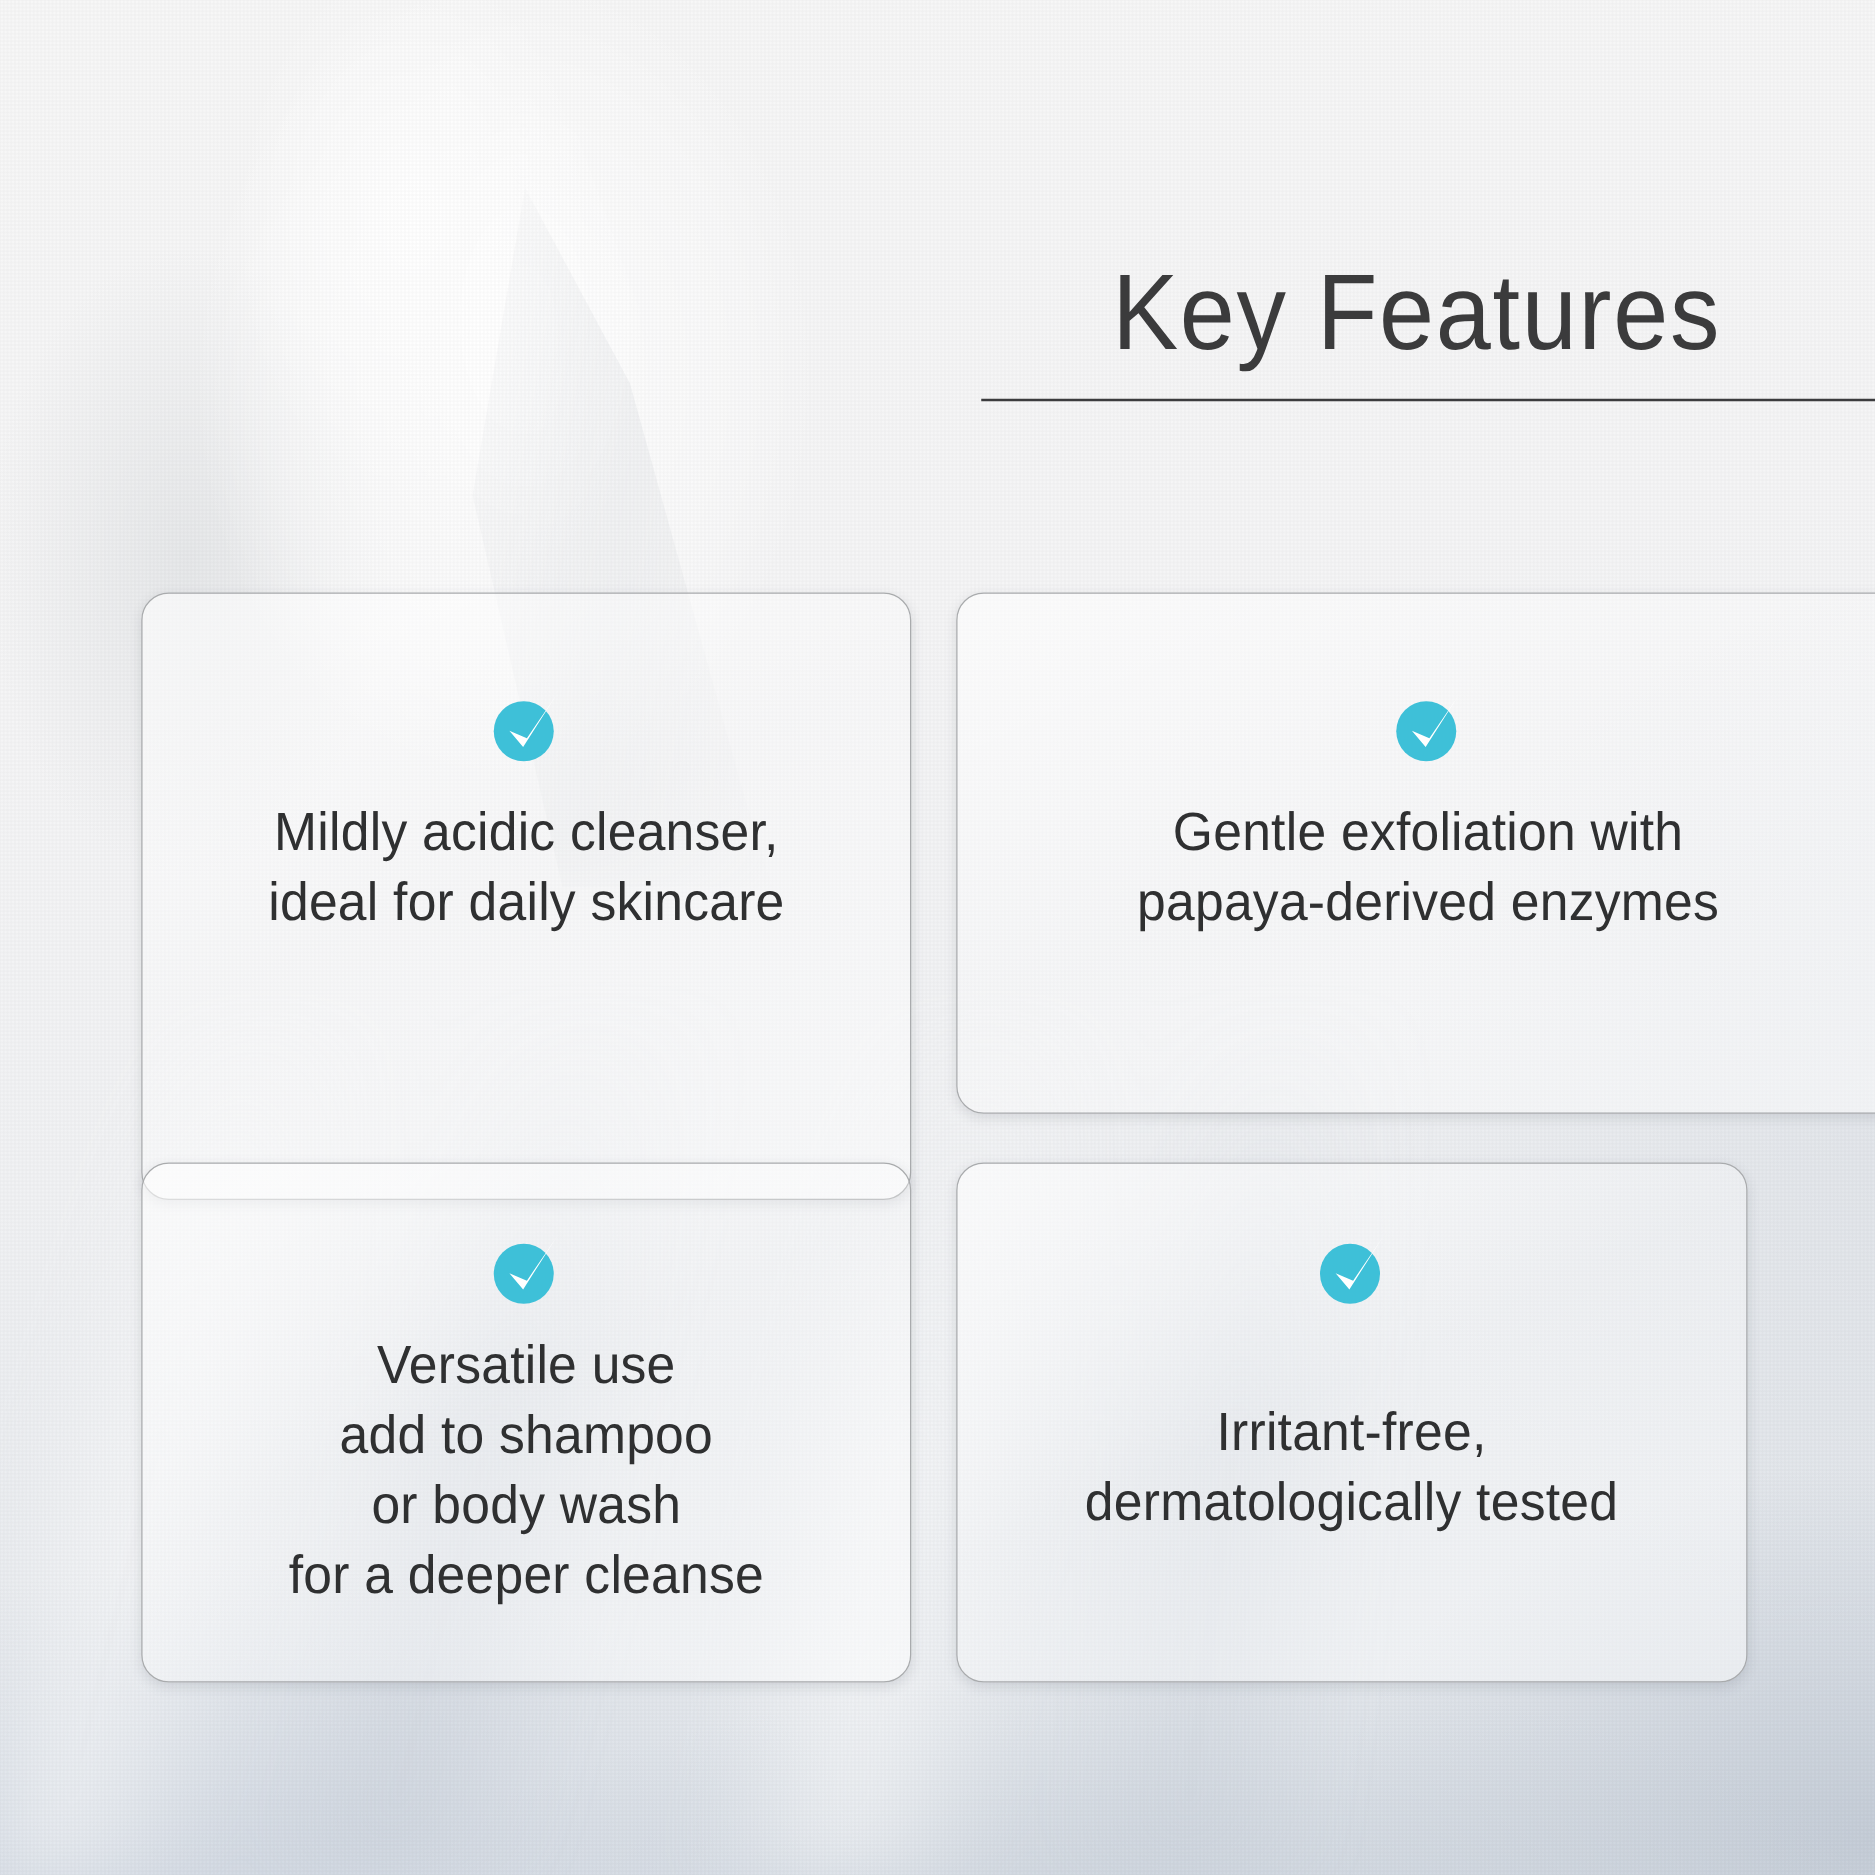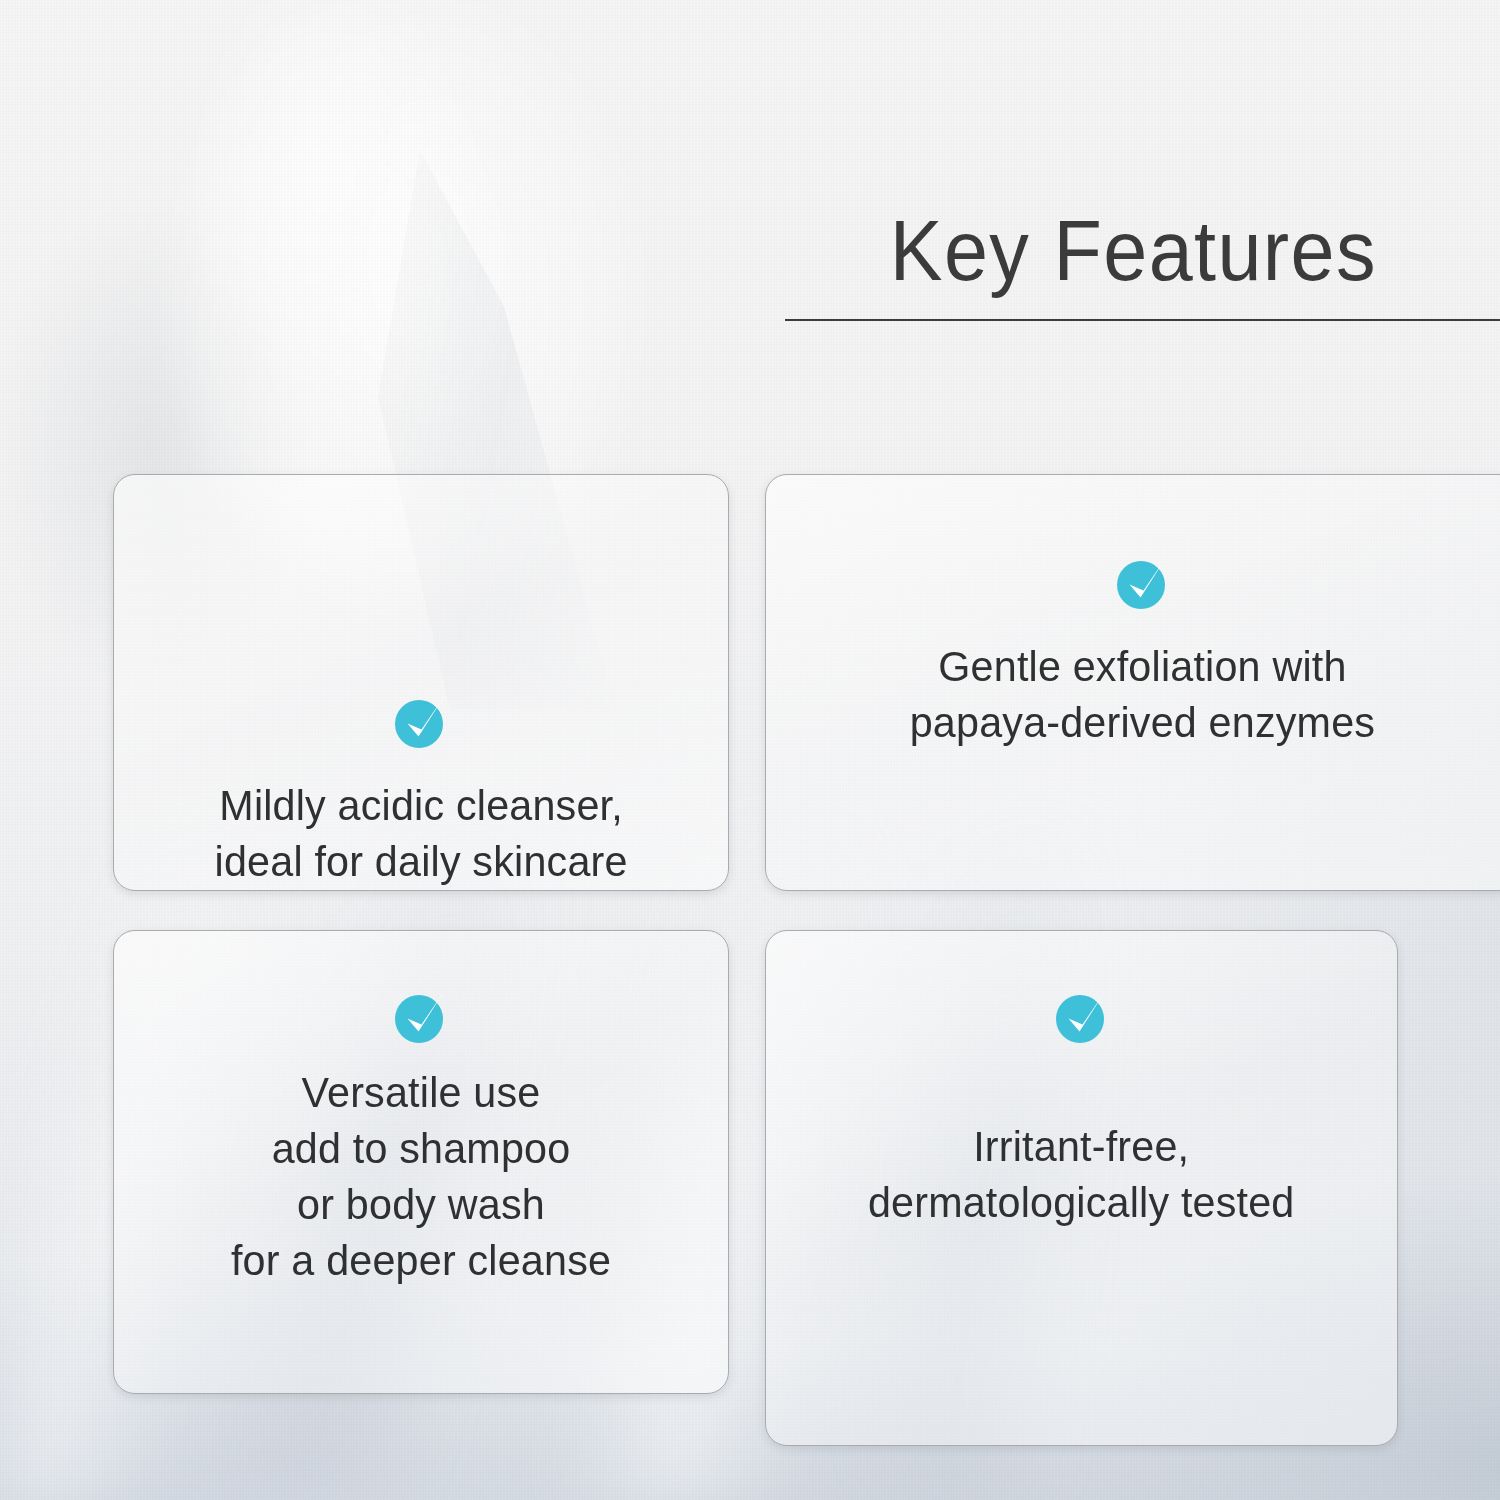--- a/index.html
+++ b/index.html
@@ -112,24 +112,24 @@
     border-radius:22px;
     background:
       linear-gradient(155deg, rgba(255,255,255,0.62) 0%, rgba(255,255,255,0.30) 45%, rgba(255,255,255,0.52) 100%);
     box-shadow:0 3px 9px rgba(90,95,105,0.16);
     display:flex;
     flex-direction:column;
     align-items:center;
     justify-content:flex-start;
   }
 
-  #card-1 { left:113px;  top:474px;  width:616px; height:417px;justify-content:flex-end; }
+  #card-1 { left:113px;  top:474px;  width:616px; height:486px; }
   #card-2 { left:765px;  top:474px;  width:755px; height:417px; }
-  #card-3 { left:113px;  top:930px;  width:616px; height:464px; }
-  #card-4 { left:765px;  top:930px;  width:633px; height:516px; }
+  #card-3 { left:113px;  top:930px;  width:616px; height:416px; }
+  #card-4 { left:765px;  top:930px;  width:633px; height:416px; }
 
   .check-icon {
     margin-top:0;
     width:66px; height:66px;
     position:relative;
     flex:none;
   }
   .check-icon svg { display:block; width:66px; height:66px; }
 
   .card-text {

